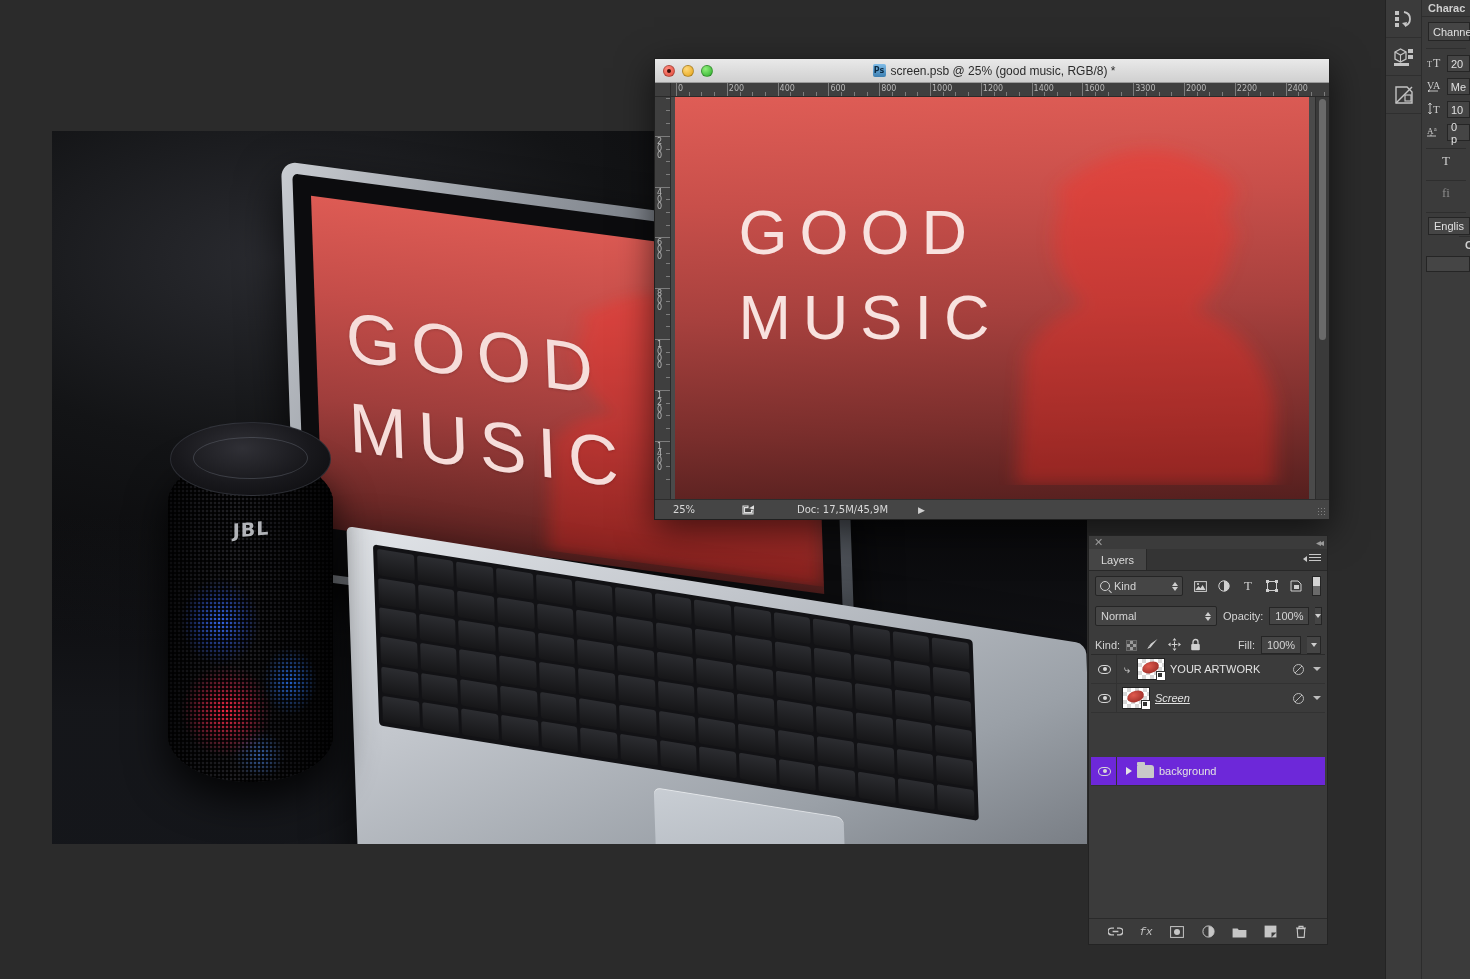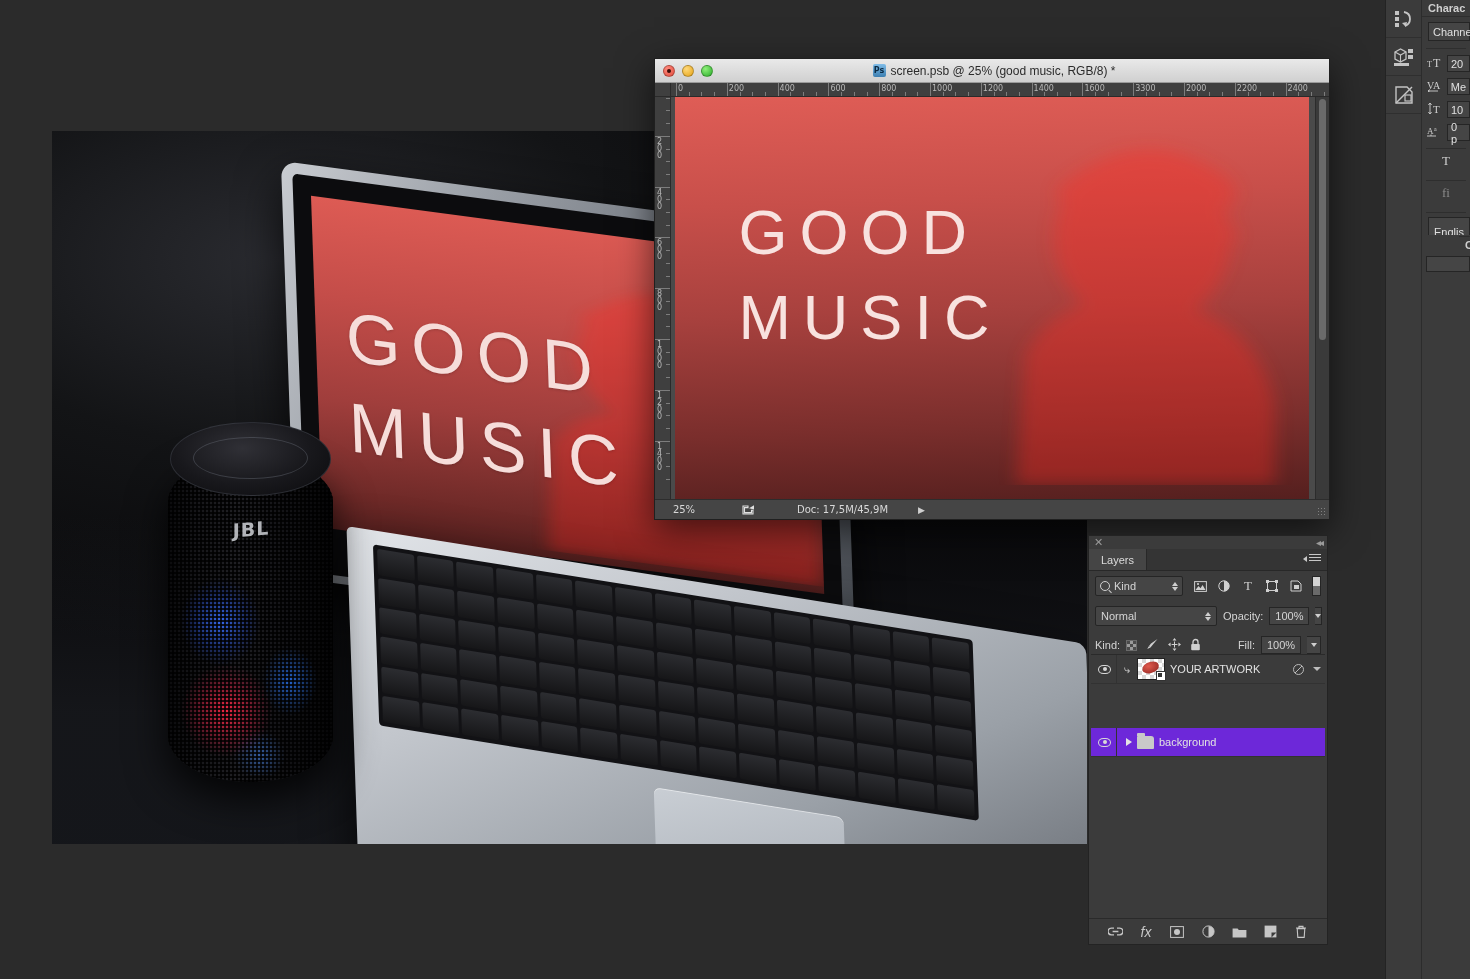--- a/index.html
+++ b/index.html
@@ -338,21 +338,21 @@
     display:flex; align-items:center; padding-left:6px; border-bottom:1px solid #2e2e2e; }
   .cp-field { height:19px; margin:5px 0 0 6px; background:#454545; border:1px solid #252525;
     color:#e0e0e0; font-size:11px; display:flex; align-items:center; padding:0 4px; }
   .cp-row { display:flex; align-items:center; gap:4px; margin:6px 0 0 4px; color:#c4c4c4; font-size:11px; }
   .cp-ic { width:17px; text-align:center; font-size:12px; color:#cfcfcf; }
   .cp-in { height:17px; background:#454545; border:1px solid #252525; color:#e0e0e0;
     font-size:11px; display:flex; align-items:center; padding:0 3px; flex:1; }
   .cp-sep { height:1px; background:#2e2e2e; margin:7px 4px 0 4px; }
   .cp-center { text-align:center; color:#cfcfcf; font-size:13px; padding:4px 0; }
   .cp-lang { margin:4px 0 0 6px; height:18px; background:#454545; border:1px solid #252525;
-    color:#e0e0e0; font-size:11px; display:flex; align-items:center; padding:14px 5px; }
+    color:#e0e0e0; font-size:11px; display:flex; align-items:center; padding:8px 5px; }
   .ch-title { position:absolute; left:36px; top:236px; right:0; height:17px;
     background:#3b3b3b; border-top:1px solid #2e2e2e; color:#cfcfcf; font-size:11px;
     font-weight:bold; display:flex; align-items:center; padding-left:6px;margin-left:37px; }
   .ch-box { position:absolute; left:40px; top:256px; right:0; height:16px; background:#454545; border:1px solid #252525; }
 </style>
 </head>
 <body>
 
 <div id="app">
 
@@ -781,37 +781,53 @@
             <div class="so-badge"></div>
           </div>
           <div class="layer-name">YOUR ARTWORK</div>
           <div class="layer-fx">
             <div class="fx-circ"></div>
           </div>
           <div class="row-caret">
             <i></i>
           </div>
         </div>
+        <div class="layer-row">
+          <div class="eye-cell">
+            <div class="eye"></div>
+          </div>
+          <div class="thumb-l">
+            <div class="thumb-blob"></div>
+            <div class="so-badge"></div>
+          </div>
+          <div class="layer-name italic-u">Screen</div>
+          <div class="layer-fx">
+            <div class="fx-circ"></div>
+          </div>
+          <div class="row-caret">
+            <i></i>
+          </div>
+        </div>
         <div class="layer-row selected">
           <div class="eye-cell">
             <div class="eye"></div>
           </div>
           <div class="grp-tri"></div>
           <div class="folder-ic"></div>
           <div class="layer-name">background</div>
         </div>
       </div>
 
     <div class="lp-bottom">
       <span class="bt-ic">
         <svg width="15" height="9" viewBox="0 0 15 9">
             <path d="M6 1.2H3.4a3.3 3.3 0 0 0 0 6.6H6M9 1.2h2.6a3.3 3.3 0 0 1 0 6.6H9M4.6 4.5h5.8" fill="none" stroke="#c6c6c6" stroke-width="1.3"></path>
           </svg>
       </span>
-      <span class="bt-ic" style="font-family:Liberation Sans, sans-serif;font-style:italic;font-size:14px;text-align:center;">
+      <span class="bt-ic" style="font-family:Liberation Mono, monospace;font-style:italic;font-size:11px;text-align:center;">
         <span>fx</span>
       </span>
       <span class="bt-ic">
         <svg width="14" height="12" viewBox="0 0 14 12">
             <rect x=".6" y=".6" width="12.8" height="10.8" fill="none" stroke="#c6c6c6"></rect>
             <circle cx="7" cy="6" r="3" fill="#c6c6c6"></circle>
           </svg>
       </span>
       <span class="bt-ic">
         <svg width="13" height="13" viewBox="0 0 13 13">

